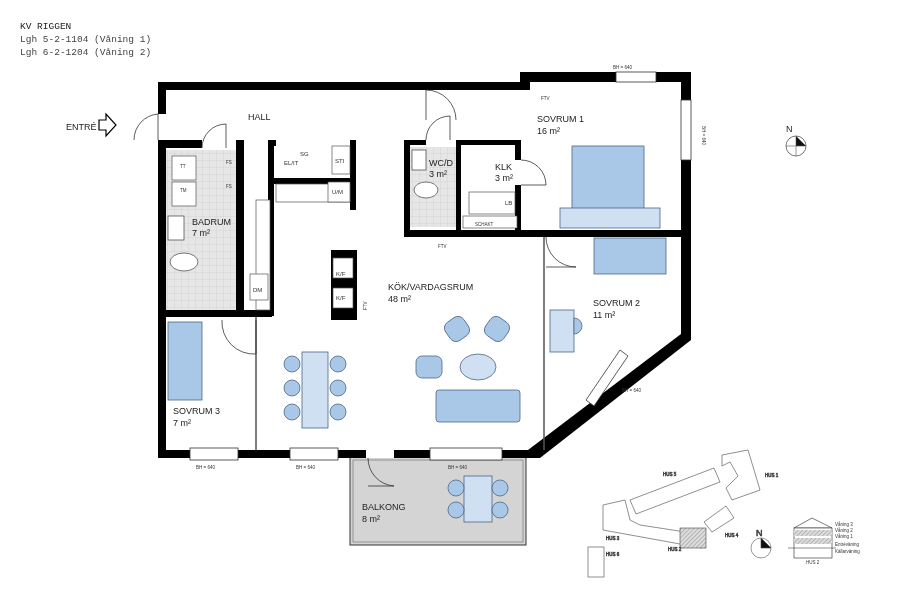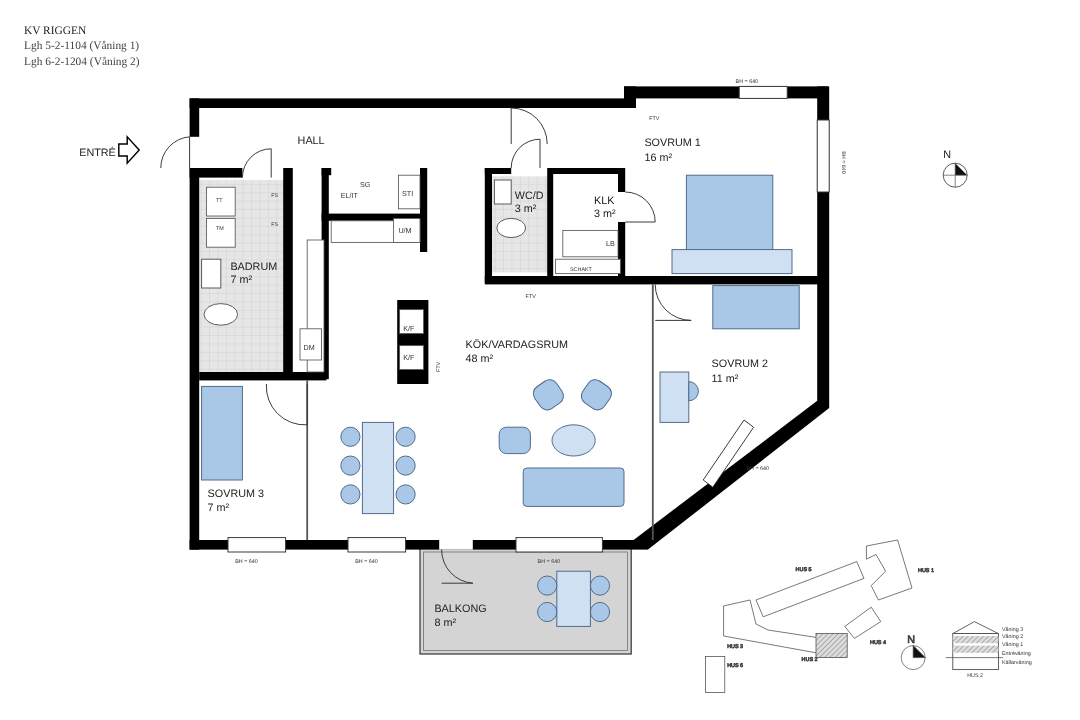--- a/index.html
+++ b/index.html
@@ -1,17 +1,17 @@
 <!DOCTYPE html>
 <html><head>
 <meta charset="utf-8">
 <style>
   html,body{margin:0;padding:0;background:#fff;}
   body{width:900px;height:600px;position:relative;overflow:hidden;font-family:"DejaVu Sans",sans-serif;}
-  .hdr{position:absolute;left:20px;top:20px;font-family:Liberation Serif, serif;font-size:9.5px;line-height:13px;color:#444;}
+  .hdr{position:absolute;left:20px;top:20px;font-family:Liberation Mono, monospace;font-size:9.5px;line-height:13px;color:#444;}
   .hdr .t{color:#222;}
   svg{position:absolute;left:0;top:0;}
   .lbl{font-family:"Liberation Sans",sans-serif;font-size:9px;fill:#222;}
   .sm{font-family:"Liberation Sans",sans-serif;font-size:6px;fill:#333;}
   .xs{font-family:"Liberation Sans",sans-serif;font-size:4.5px;fill:#333;}
 </style>
 </head>
 <body>
 
 <div class="hdr">

